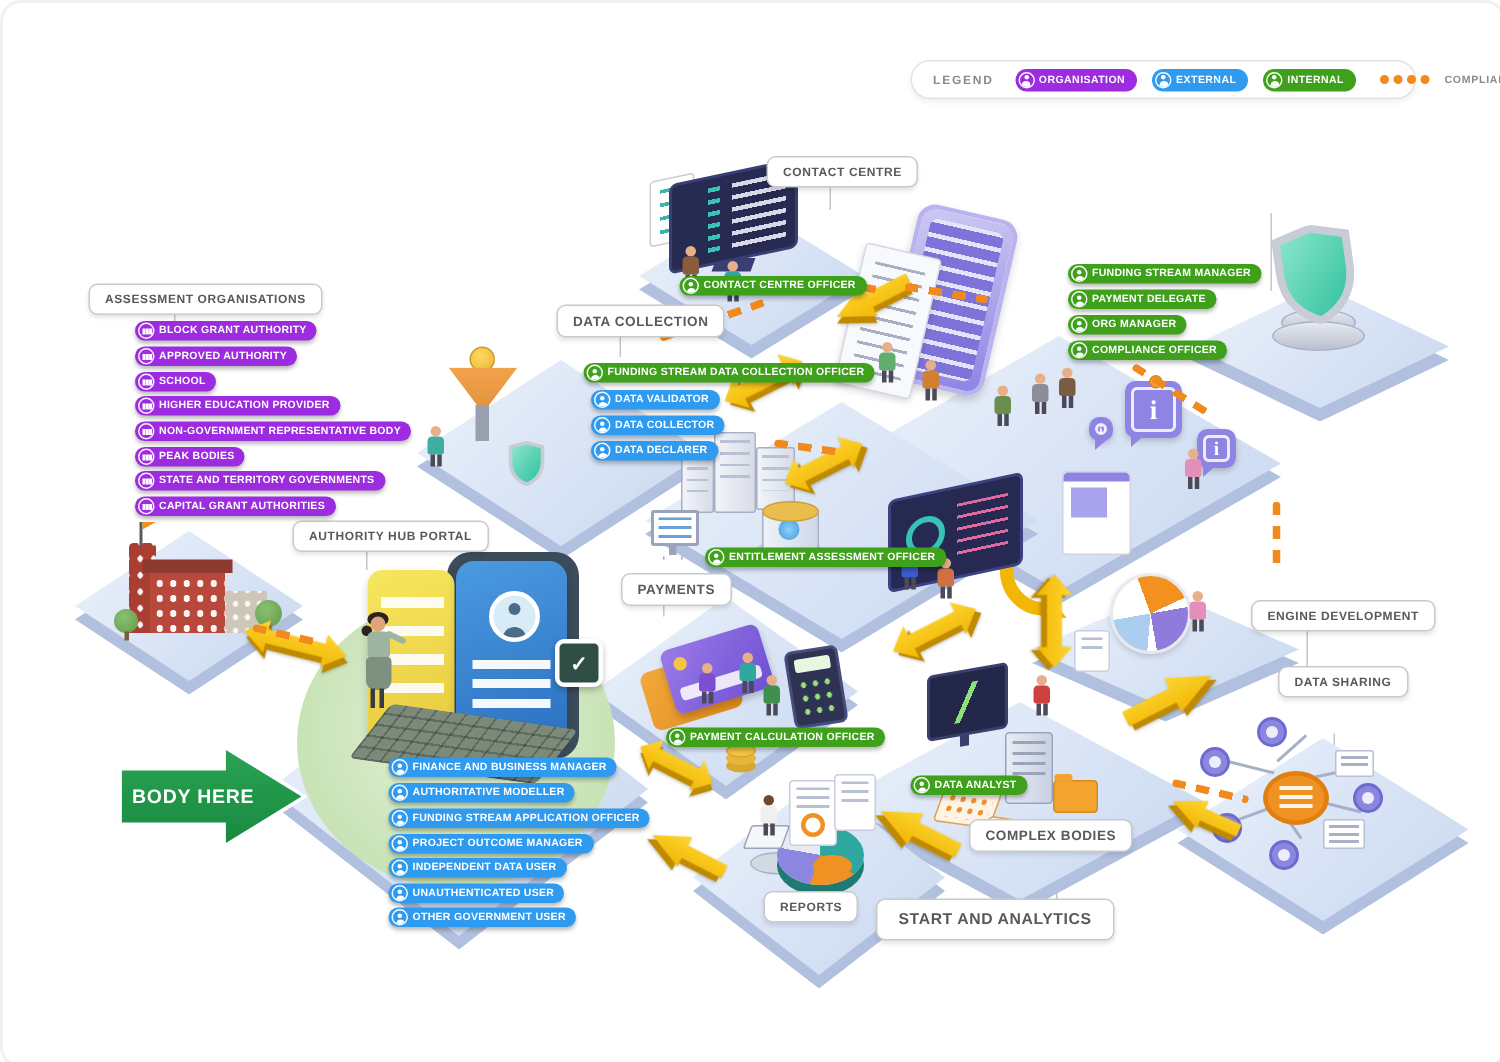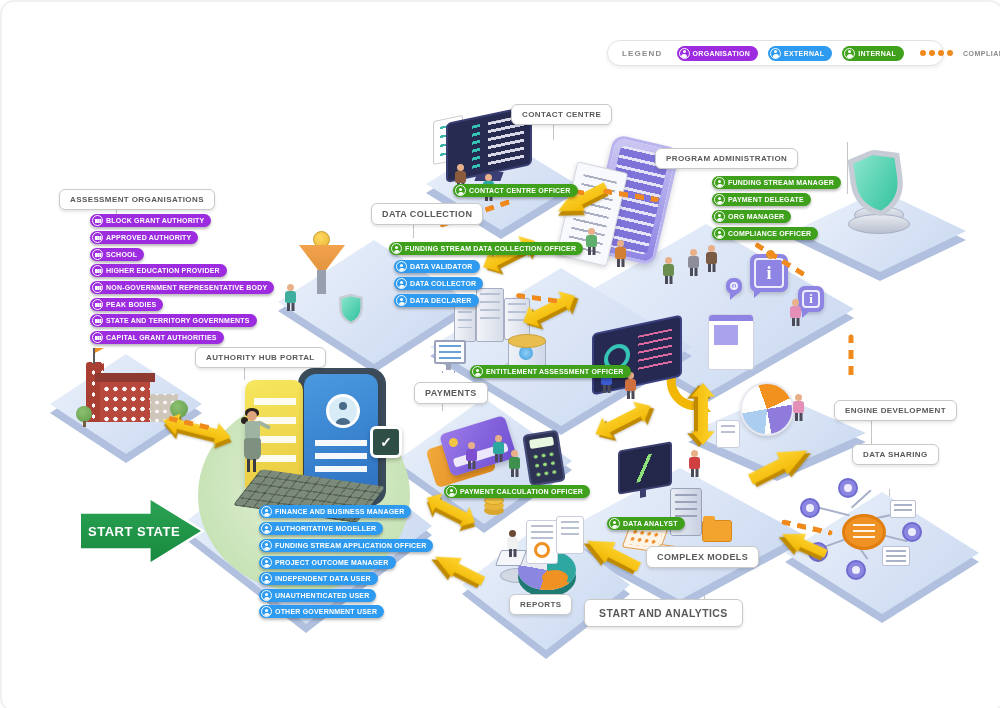--- a/index.html
+++ b/index.html
@@ -498,26 +498,25 @@
   <div class="bean"></div>
   <div class="person" style="left:504px;top:528px;--c:#f0f0f0;--s:#6b4a33">
       <i class="hd"></i>
       <i class="bd"></i>
       <i class="lg2"></i>
     </div>
 
   <div class="lbl" style="left:57px;top:187px">ASSESSMENT ORGANISATIONS</div>
   <div class="lbl" style="left:509px;top:102px">CONTACT CENTRE</div>
   <div class="lbl med" style="left:369px;top:201px">DATA COLLECTION</div>
-  <div class="lbl" style="left:653px;top:146px">PROGRAM ADMINISTRATION</div>
   <div class="lbl" style="left:193px;top:345px">AUTHORITY HUB PORTAL</div>
   <div class="lbl med" style="left:412px;top:380px">PAYMENTS</div>
   <div class="lbl" style="left:832px;top:398px">ENGINE DEVELOPMENT</div>
   <div class="lbl" style="left:850px;top:442px">DATA SHARING</div>
-  <div class="lbl med" style="left:644px;top:544px">COMPLEX MODELS</div>
+  <div class="lbl med" style="left:644px;top:544px">COMPLEX BODIES</div>
   <div class="lbl" style="left:507px;top:592px">REPORTS</div>
   <div class="lbl big" style="left:582px;top:597px">START AND ANALYTICS</div>
 
   <div class="pill org" style="left:88px;top:212px">
       <span class="bic"></span>
       <span>BLOCK GRANT AUTHORITY</span>
     </div>
   <div class="pill org" style="left:88px;top:229px">
       <span class="bic"></span>
       <span>APPROVED AUTHORITY</span>
@@ -623,16 +622,16 @@
       <span>UNAUTHENTICATED USER</span>
     </div>
   <div class="pill ext" style="left:257px;top:603px">
       <span class="uic"></span>
       <span>OTHER GOVERNMENT USER</span>
     </div>
 
   <div class="start">
     <i class="o"></i>
       <i class="g"></i>
-    <span class="sl">START STATE</span>
+    <span class="sl">BODY HERE</span>
   </div>
 
 </div>
 
 </body></html>

